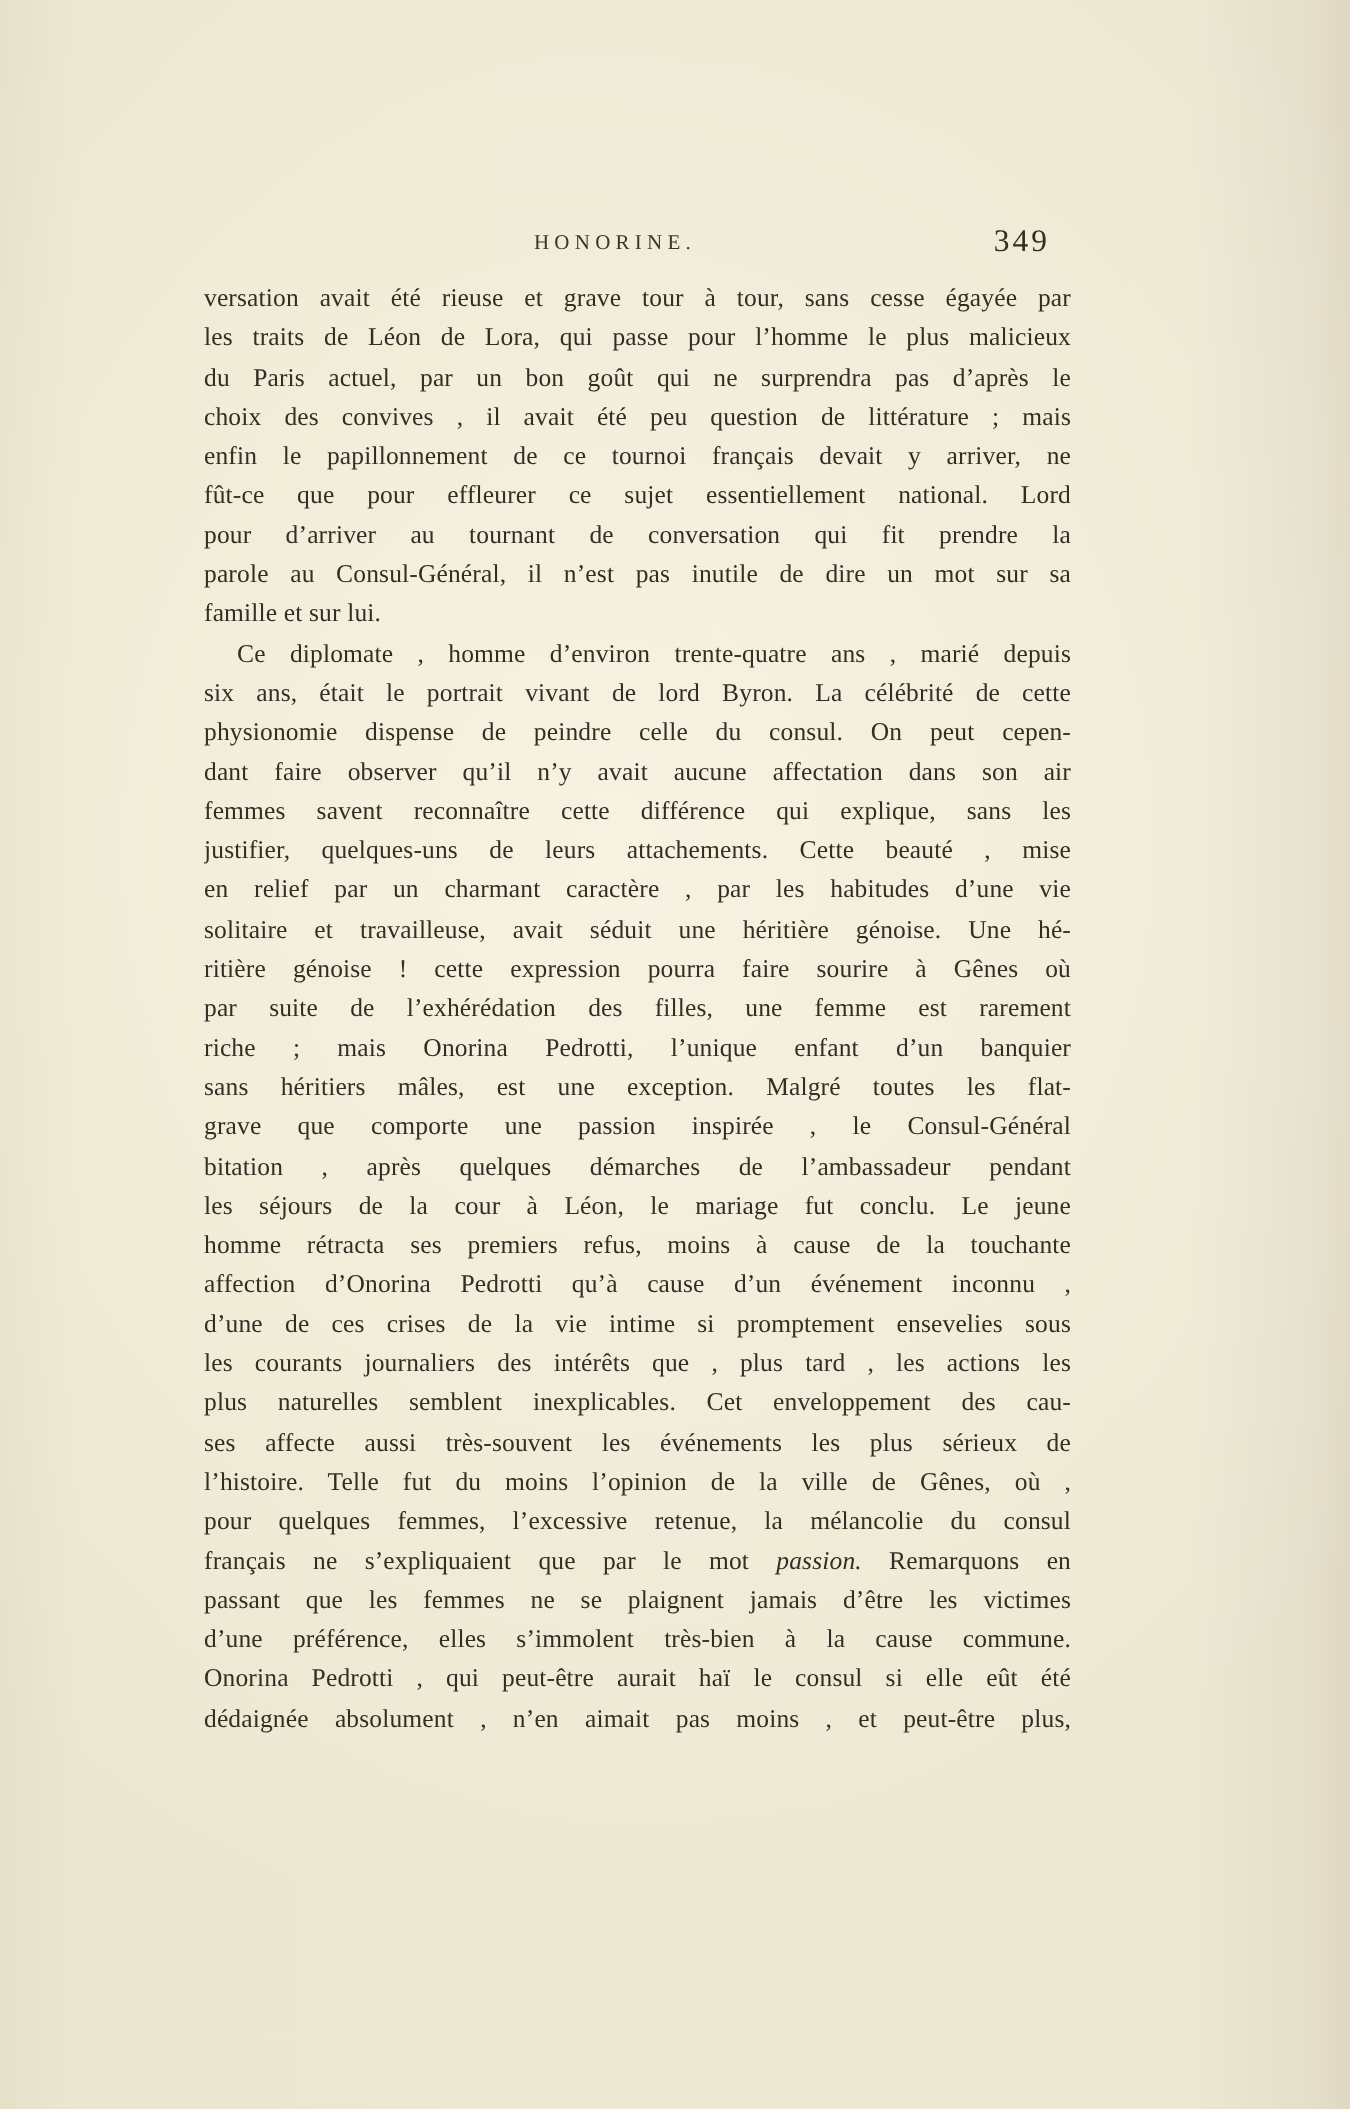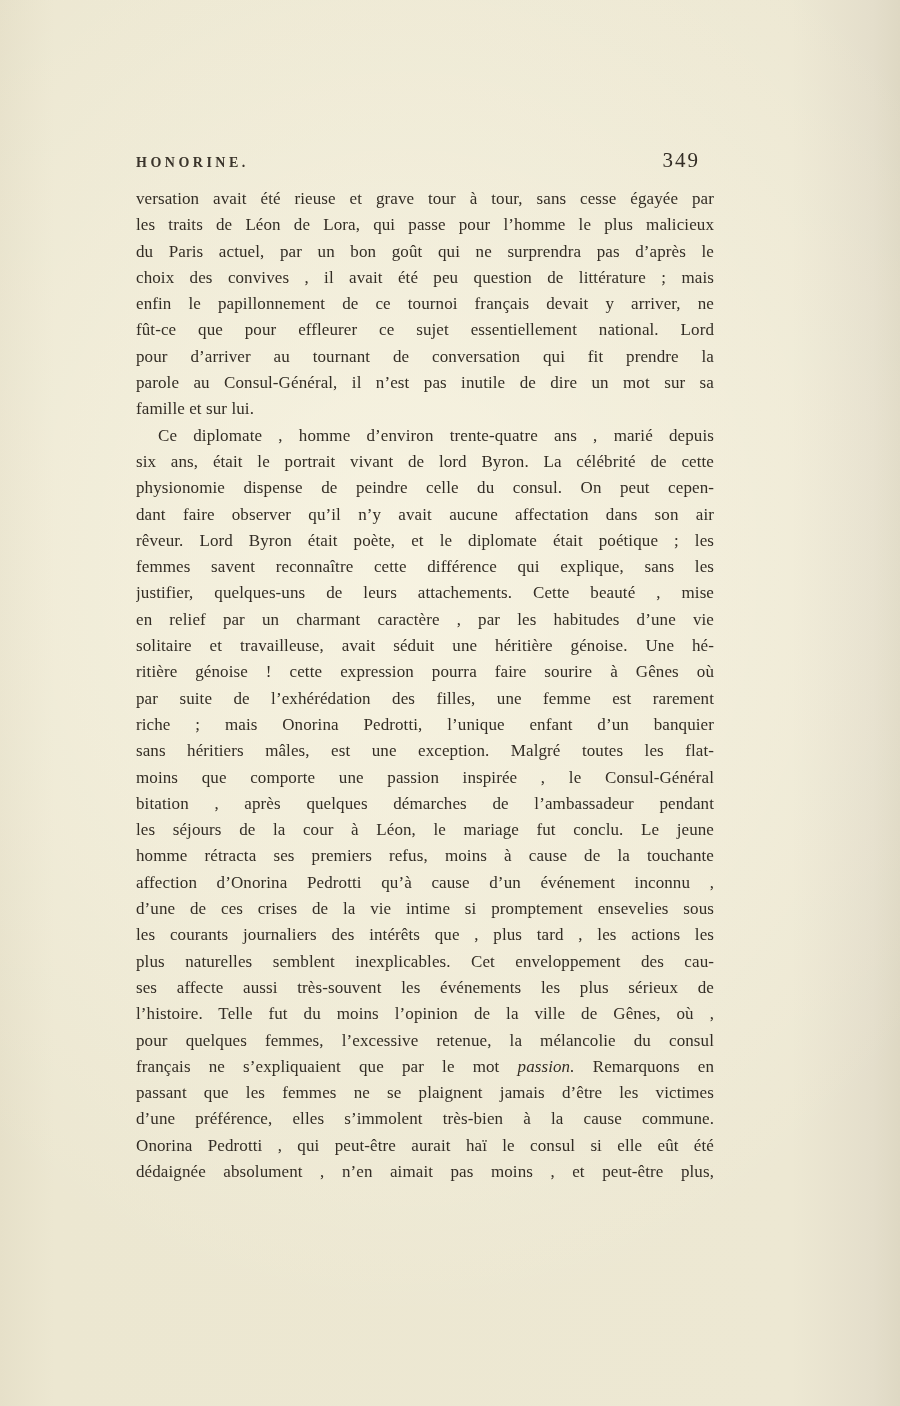--- a/index.html
+++ b/index.html
@@ -28,23 +28,24 @@
   }
   .header {
     position: relative;
     height: 26px;
   }
   .running-title {
     position: absolute;
     left: 0;
     right: 30px;
     top: 4px;
+    text-align: center;
     font-size: 14px;
     letter-spacing: 3.5px;
-    font-weight: bold;
+    font-weight: normal;
     color: #3a342b;
   }
   .page-number {
     position: absolute;
     right: 14px;
     top: -3px;
     font-size: 21px;
     letter-spacing: 2px;
     color: #332d25;
   }
@@ -87,30 +88,29 @@
         <div class="line"><span>choix des convives , il avait été peu question de littérature ; mais</span></div>
         <div class="line"><span>enfin le papillonnement de ce tournoi français devait y arriver, ne</span></div>
         <div class="line"><span>fût-ce que pour effleurer ce sujet essentiellement national. Lord</span></div>
         <div class="line"><span>pour d’arriver au tournant de conversation qui fit prendre la</span></div>
         <div class="line"><span>parole au Consul-Général, il n’est pas inutile de dire un mot sur sa</span></div>
         <div class="line short"><span>famille et sur lui.</span></div>
         <div class="line indent"><span>Ce diplomate , homme d’environ trente-quatre ans , marié depuis</span></div>
         <div class="line"><span>six ans, était le portrait vivant de lord Byron. La célébrité de cette</span></div>
         <div class="line"><span>physionomie dispense de peindre celle du consul. On peut cepen-</span></div>
         <div class="line"><span>dant faire observer qu’il n’y avait aucune affectation dans son air</span></div>
-        <div class="line"><span>rêveur. Lord Byron était poète, et le diplomate était poétique ; les</span></div>
         <div class="line"><span>femmes savent reconnaître cette différence qui explique, sans les</span></div>
         <div class="line"><span>justifier, quelques-uns de leurs attachements. Cette beauté , mise</span></div>
         <div class="line"><span>en relief par un charmant caractère , par les habitudes d’une vie</span></div>
         <div class="line"><span>solitaire et travailleuse, avait séduit une héritière génoise. Une hé-</span></div>
         <div class="line"><span>ritière génoise ! cette expression pourra faire sourire à Gênes où</span></div>
         <div class="line"><span>par suite de l’exhérédation des filles, une femme est rarement</span></div>
         <div class="line"><span>riche ; mais Onorina Pedrotti, l’unique enfant d’un banquier</span></div>
         <div class="line"><span>sans héritiers mâles, est une exception. Malgré toutes les flat-</span></div>
-        <div class="line"><span>moins que comporte une passion inspirée , le Consul-Général</span></div>
+        <div class="line"><span>grave que comporte une passion inspirée , le Consul-Général</span></div>
         <div class="line"><span>bitation , après quelques démarches de l’ambassadeur pendant</span></div>
         <div class="line"><span>les séjours de la cour à Léon, le mariage fut conclu. Le jeune</span></div>
         <div class="line"><span>homme rétracta ses premiers refus, moins à cause de la touchante</span></div>
         <div class="line"><span>affection d’Onorina Pedrotti qu’à cause d’un événement inconnu ,</span></div>
         <div class="line"><span>d’une de ces crises de la vie intime si promptement ensevelies sous</span></div>
         <div class="line"><span>les courants journaliers des intérêts que , plus tard , les actions les</span></div>
         <div class="line"><span>plus naturelles semblent inexplicables. Cet enveloppement des cau-</span></div>
         <div class="line"><span>ses affecte aussi très-souvent les événements les plus sérieux de</span></div>
         <div class="line"><span>l’histoire. Telle fut du moins l’opinion de la ville de Gênes, où ,</span></div>
         <div class="line"><span>pour quelques femmes, l’excessive retenue, la mélancolie du consul</span></div>

